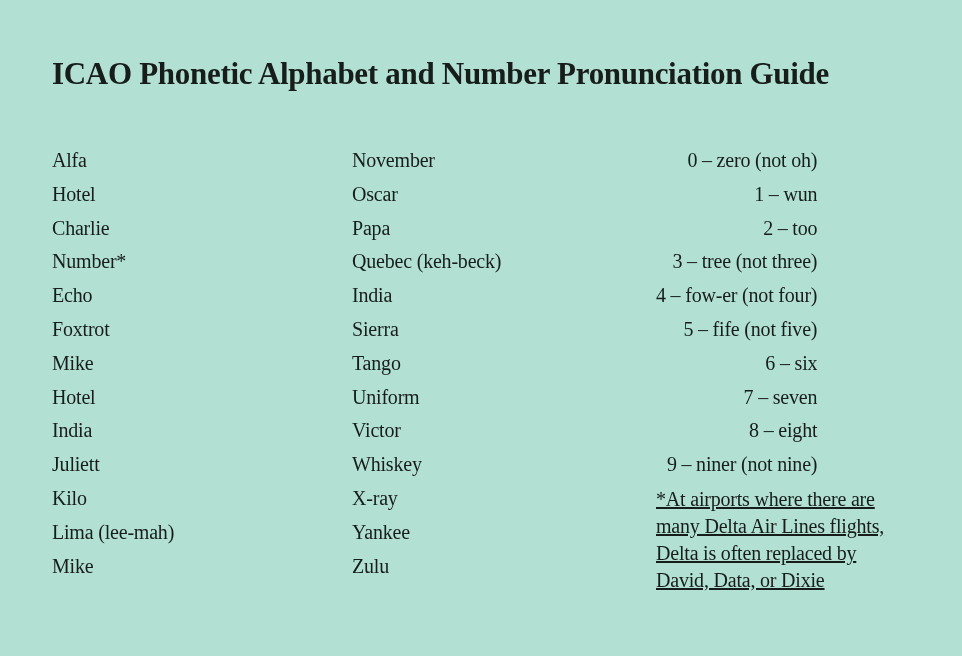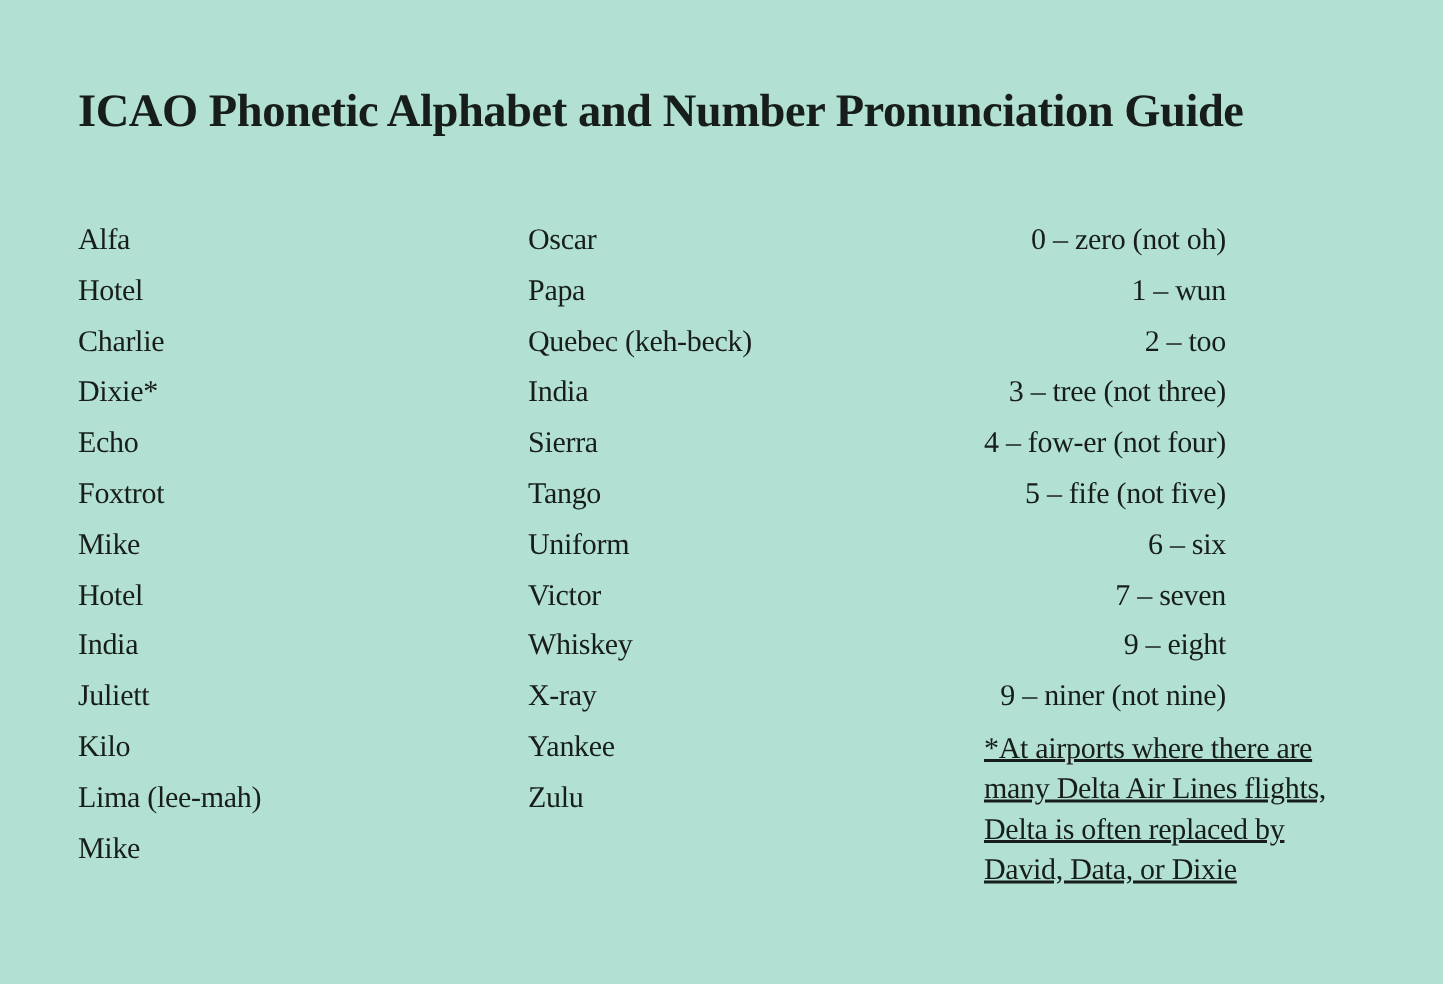--- a/index.html
+++ b/index.html
@@ -56,33 +56,34 @@
 </head>
 <body style="background: rgb(178, 224, 211); color: rgb(23, 29, 26);">
 
 <div class="page">
   <h1 class="title">ICAO Phonetic Alphabet and Number Pronunciation Guide</h1>
 
   <div class="col col-letters-am">
       <div class="list-row">Alfa</div>
       <div class="list-row">Hotel</div>
       <div class="list-row">Charlie</div>
-      <div class="list-row">Dixie*</div>
+      <div class="list-row">Number*</div>
       <div class="list-row">Echo</div>
       <div class="list-row">Foxtrot</div>
       <div class="list-row">Mike</div>
       <div class="list-row">Hotel</div>
       <div class="list-row">India</div>
       <div class="list-row">Juliett</div>
       <div class="list-row">Kilo</div>
       <div class="list-row">Lima (lee-mah)</div>
       <div class="list-row">Mike</div>
     </div>
 
   <div class="col col-letters-nz">
+      <div class="list-row">November</div>
       <div class="list-row">Oscar</div>
       <div class="list-row">Papa</div>
       <div class="list-row">Quebec (keh-beck)</div>
       <div class="list-row">India</div>
       <div class="list-row">Sierra</div>
       <div class="list-row">Tango</div>
       <div class="list-row">Uniform</div>
       <div class="list-row">Victor</div>
       <div class="list-row">Whiskey</div>
       <div class="list-row">X-ray</div>
@@ -92,21 +93,21 @@
 
   <div class="col col-numbers">
       <div class="list-row">0 – zero (not oh)</div>
       <div class="list-row">1 – wun</div>
       <div class="list-row">2 – too</div>
       <div class="list-row">3 – tree (not three)</div>
       <div class="list-row">4 – fow-er (not four)</div>
       <div class="list-row">5 – fife (not five)</div>
       <div class="list-row">6 – six</div>
       <div class="list-row">7 – seven</div>
-      <div class="list-row">9 – eight</div>
+      <div class="list-row">8 – eight</div>
       <div class="list-row">9 – niner (not nine)</div>
     </div>
 
   <div class="footnote">
       <div class="footnote-line">*At airports where there are</div>
       <div class="footnote-line">many Delta Air Lines flights,</div>
       <div class="footnote-line">Delta is often replaced by</div>
       <div class="footnote-line">David, Data, or Dixie</div>
     </div>
 </div>

